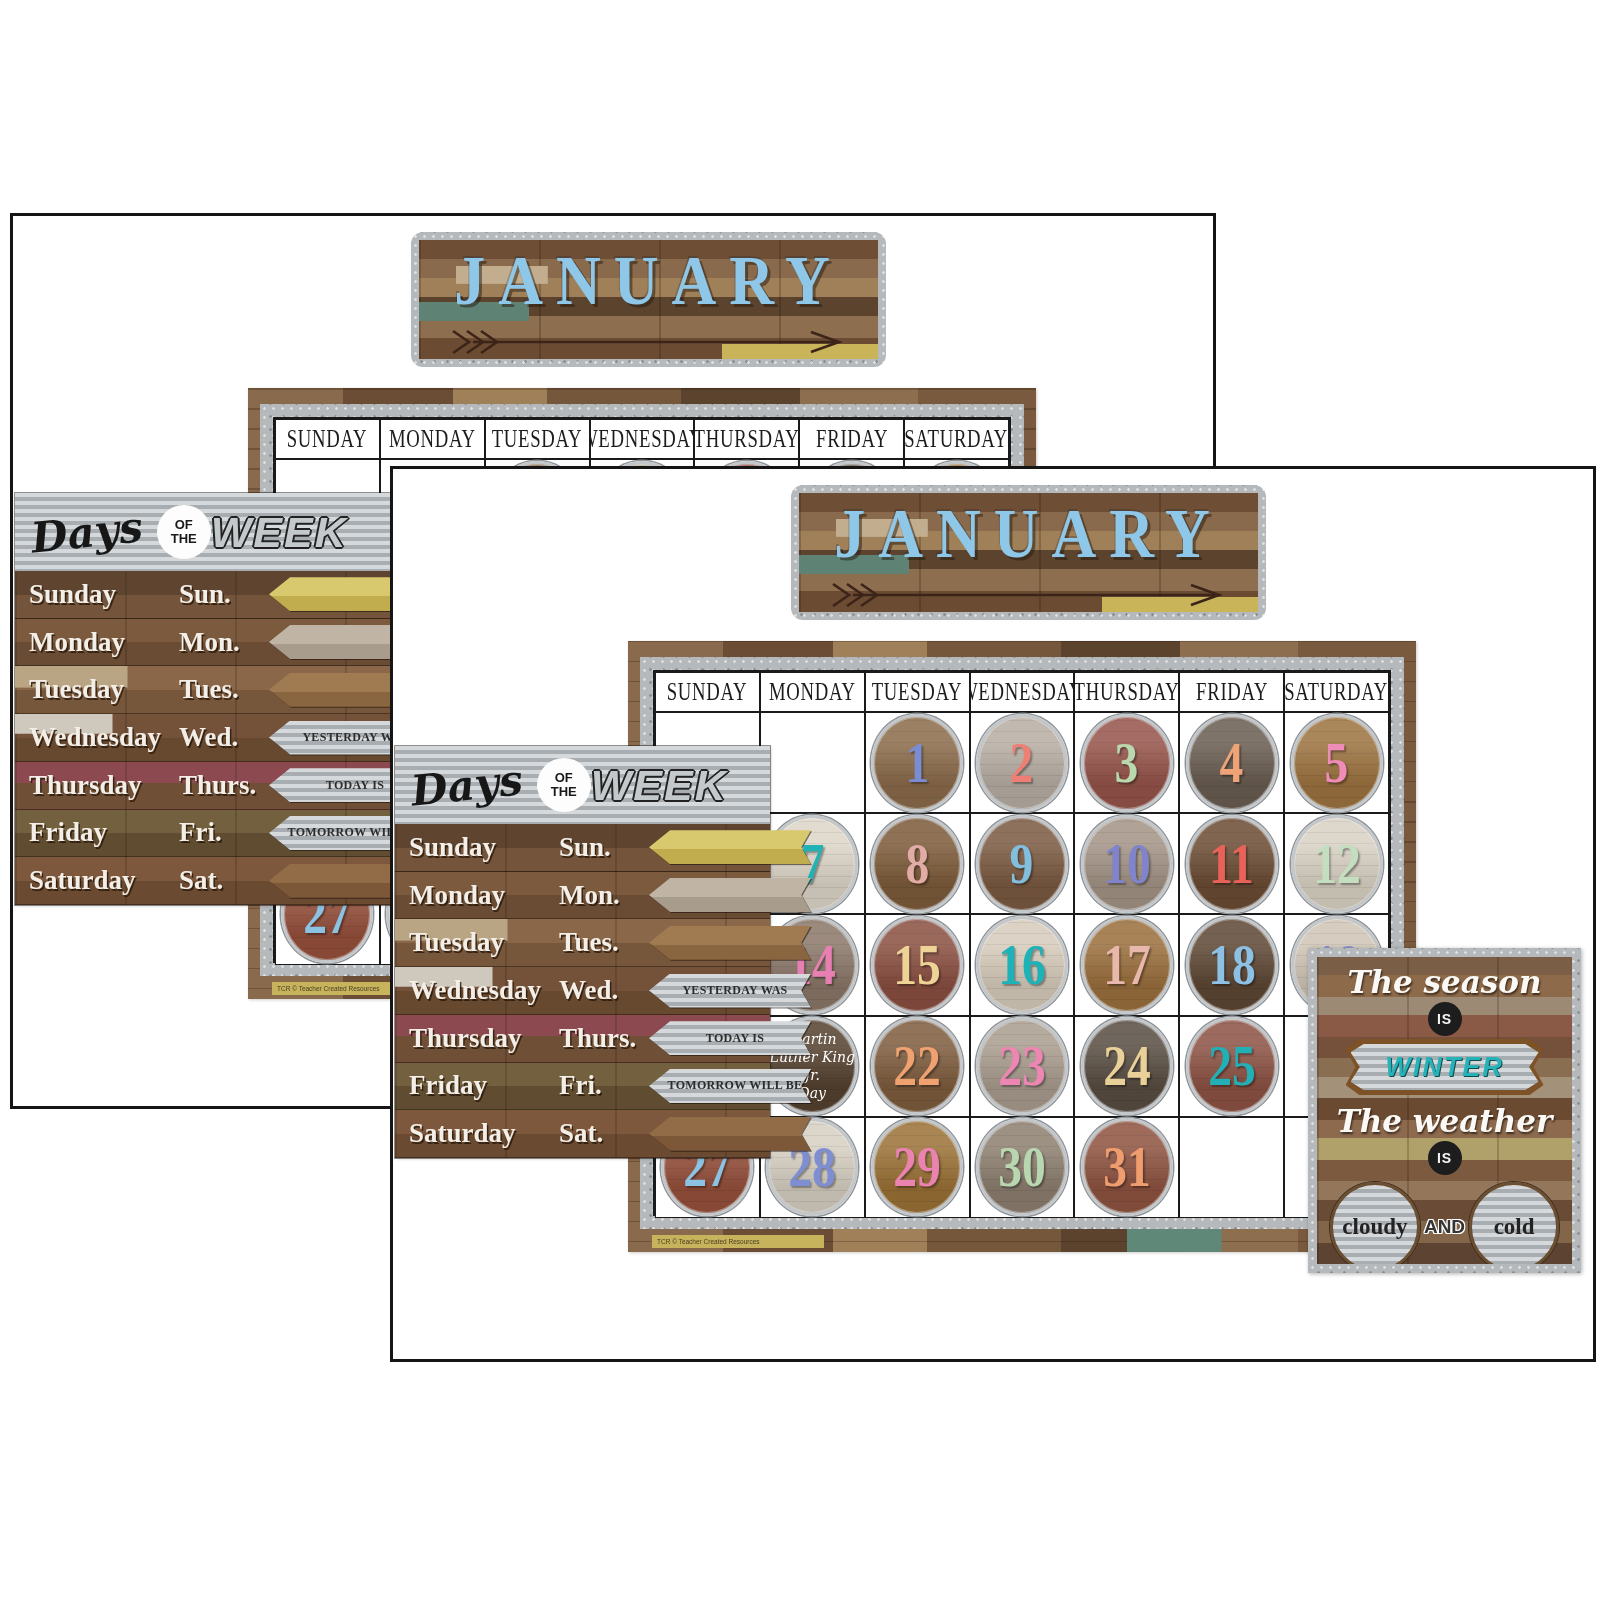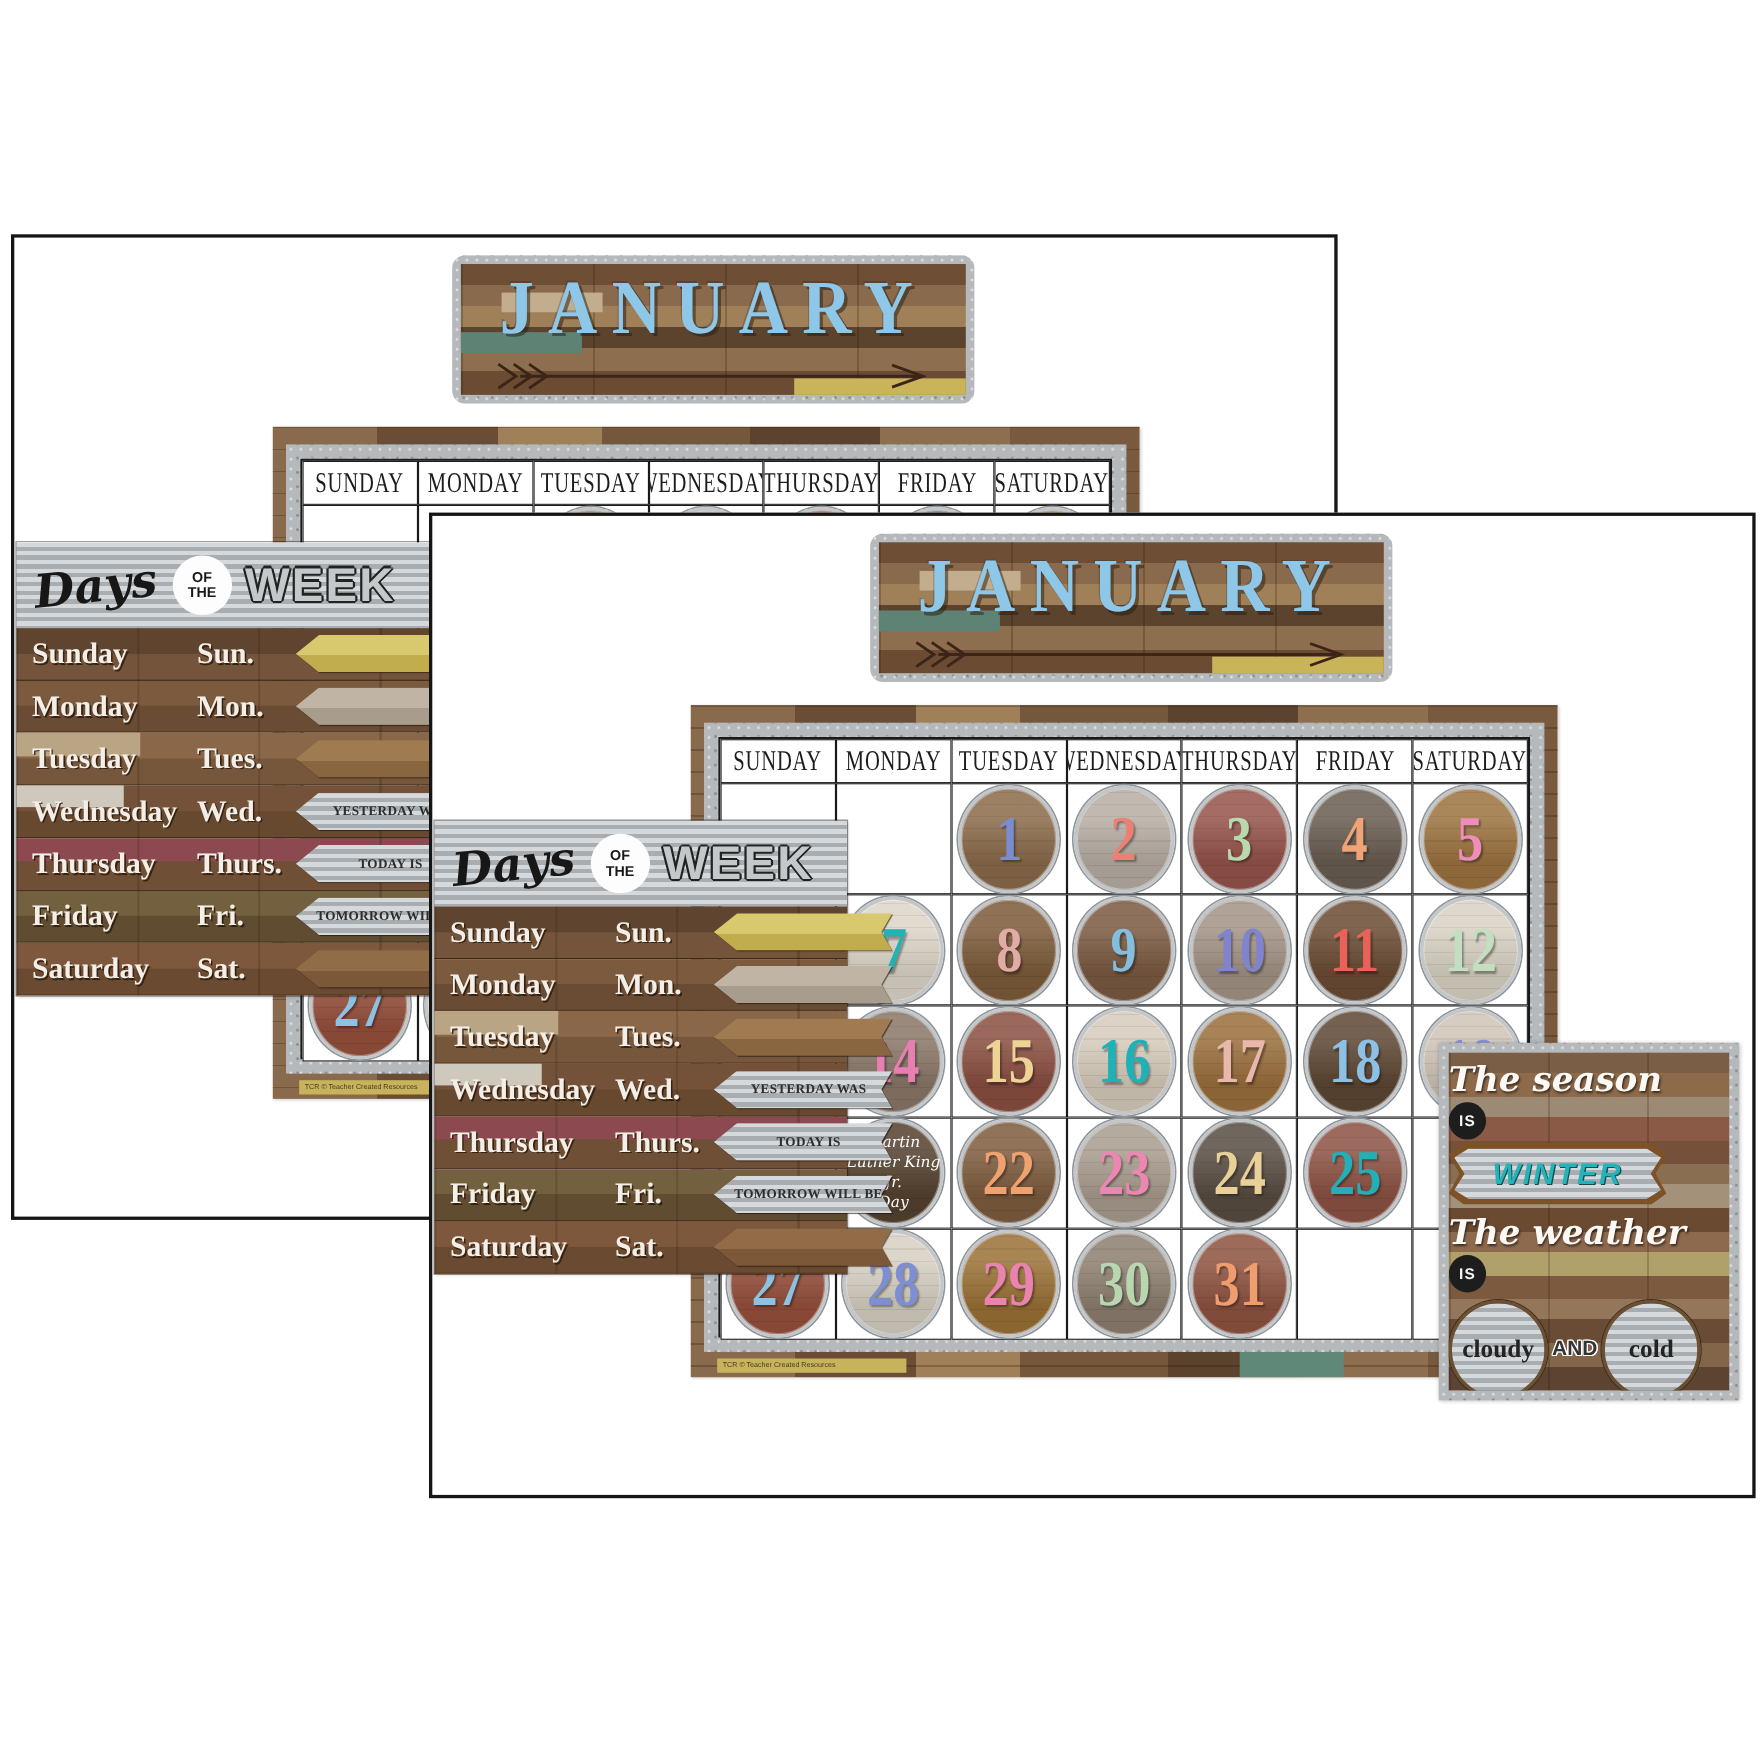--- a/index.html
+++ b/index.html
@@ -58,23 +58,23 @@
 
   
   .days{left:2px;top:277px;width:375px;height:412px;display:flex;flex-direction:column;
     box-shadow:0 0 0 1px rgba(20,12,6,.45),1px 1px 3px rgba(0,0,0,.2);}
   .days-head{height:78px;display:flex;align-items:center;padding:0 10px;box-sizing:border-box;}
   .days-script{font-family:"DejaVu Serif",serif;font-style:italic;font-weight:bold;font-size:42px;
     color:#171717;transform:rotate(-6deg);margin-left:6px;}
   .ofthe{width:54px;height:54px;border-radius:50%;background:#fdfdfd;margin-left:14px;flex:none;
     display:flex;flex-direction:column;align-items:center;justify-content:center;
     font-family:"Liberation Sans",sans-serif;font-weight:bold;font-size:13px;color:#191919;line-height:1.1;}
-  .week{margin-left:12px;font-family:"Liberation Sans",sans-serif;font-weight:bold;font-size:43px;
+  .week{margin-left:0;font-family:"Liberation Sans",sans-serif;font-weight:bold;font-size:43px;
     letter-spacing:2px;color:#c3c8cb;
-    text-shadow:-2px 0 #222,2px 0 #222,0 -2px #222,0 2px #222,-1px -1px #222,1px 1px #222,-1px 1px #222,1px -1px #222;}
+    text-shadow:-2px 0 #222,2px 0 #222,0 -2px #222,0 2px #222,-1px -1px #222,1px 1px #222,-1px 1px #222,1px -1px #222;font-style:italic;}
   .days-body{flex:1;display:flex;flex-direction:column;}
   .dr{flex:1;display:grid;grid-template-columns:150px 90px 1fr;align-items:center;
     padding-left:14px;border-bottom:1px solid rgba(25,14,6,.55);box-sizing:border-box;}
   .dn,.da{font-weight:bold;color:#f3efe8;font-size:27px;text-shadow:1.5px 1.5px 0 rgba(40,22,8,.8);white-space:nowrap;}
   .aw{margin-left:auto;margin-right:2px;filter:drop-shadow(1px 1px 0 rgba(20,10,4,.55));}
   .arrow{width:162px;height:34px;clip-path:polygon(0 50%,13% 0,100% 0,94% 50%,100% 100%,13% 100%);
     display:flex;align-items:center;justify-content:center;
     font-weight:bold;font-size:12px;color:#2d2d2d;letter-spacing:.3px;padding-left:10px;box-sizing:border-box;}
   .ay{background:linear-gradient(180deg,#d8c86e 0 55%,#c2ad4e 55% 100%);}
   .ag{background:linear-gradient(180deg,#c0b5a5 0 55%,#a89d8c 55% 100%);}
@@ -85,21 +85,21 @@
   .r1{background:repeating-linear-gradient(90deg,rgba(30,18,8,.18) 0 2px,transparent 2px 110px),linear-gradient(180deg,#7b5a3e 0 50%,#6a4b34 50% 100%);}
   .r2{background:linear-gradient(#b9a584,#b9a584) 0 0/30% 46% no-repeat,repeating-linear-gradient(90deg,rgba(30,18,8,.18) 0 2px,transparent 2px 110px),linear-gradient(180deg,#8a6748 0 50%,#77573c 50% 100%);}
   .r3{background:linear-gradient(#cfc8bd,#cfc8bd) 0 0/26% 42% no-repeat,repeating-linear-gradient(90deg,rgba(30,18,8,.18) 0 2px,transparent 2px 110px),linear-gradient(180deg,#74523a 0 50%,#67492f 50% 100%);}
   .r4{background:repeating-linear-gradient(90deg,rgba(30,18,8,.18) 0 2px,transparent 2px 110px),linear-gradient(180deg,#8c4a50 0 44%,#6f4f36 44% 100%);}
   .r5{background:repeating-linear-gradient(90deg,rgba(30,18,8,.18) 0 2px,transparent 2px 110px),linear-gradient(180deg,#73603f 0 50%,#5f4c31 50% 100%);}
   .r6{background:repeating-linear-gradient(90deg,rgba(30,18,8,.18) 0 2px,transparent 2px 110px),linear-gradient(180deg,#7d583c 0 50%,#6a4a30 50% 100%);}
 
   
   .weather{left:915px;top:479px;width:273px;height:325px;padding:9px;box-sizing:border-box;
     box-shadow:1px 1px 4px rgba(0,0,0,.3);}
-  .weather-inner{width:100%;height:100%;display:flex;flex-direction:column;overflow:hidden;}
+  .weather-inner{width:100%;height:100%;display:flex;flex-direction:column;align-items:center;overflow:hidden;}
   .script{font-family:"DejaVu Serif",serif;font-style:italic;font-weight:bold;font-size:31px;
     color:#fbf9f5;text-shadow:1px 2px 2px rgba(20,10,5,.65);line-height:1.1;white-space:nowrap;}
   .isb{width:34px;height:34px;border-radius:50%;background:#1d1d1d;color:#f5f5f5;
     font-family:"Liberation Sans",sans-serif;font-weight:bold;font-size:14px;letter-spacing:1px;
     display:flex;align-items:center;justify-content:center;margin:3px 0;flex:none;}
   .ribbon{width:198px;height:56px;flex:none;position:relative;
     clip-path:polygon(0 18%,7% 0,93% 0,100% 18%,95% 50%,100% 82%,93% 100%,7% 100%,0 82%,5% 50%);
     background:#7c5226;}
   .ribbon-in{position:absolute;inset:5px;
     clip-path:polygon(0 18%,7% 0,93% 0,100% 18%,95% 50%,100% 82%,93% 100%,7% 100%,0 82%,5% 50%);

